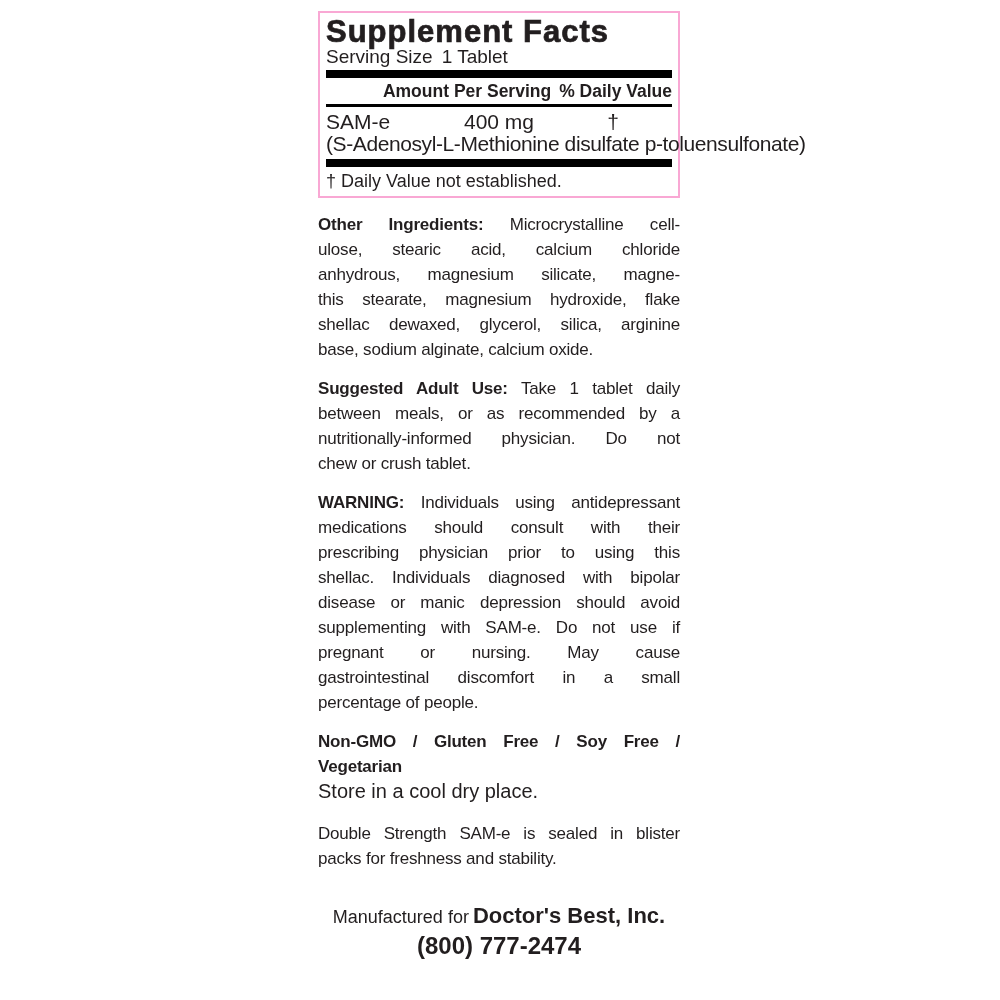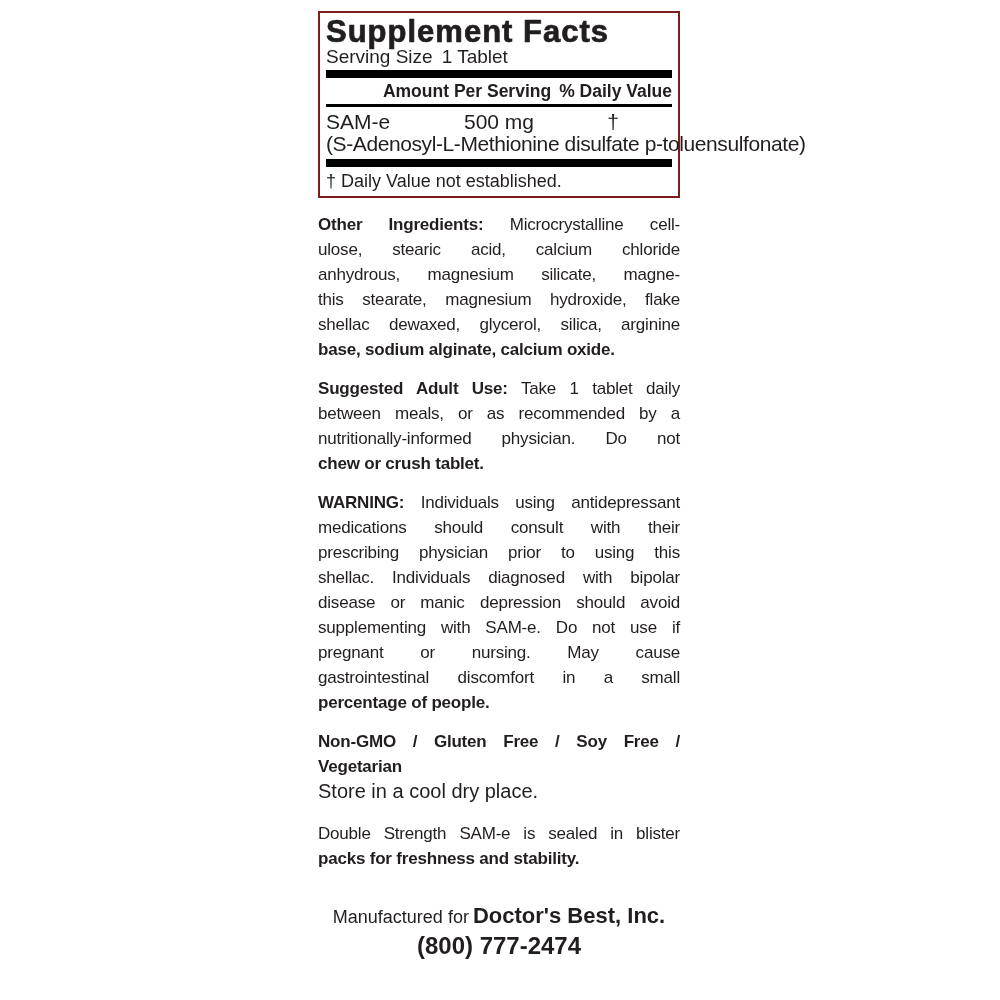--- a/index.html
+++ b/index.html
@@ -17,21 +17,21 @@
   }
   .column {
     position: absolute;
     left: 318px;
     top: 11px;
     width: 362px;
   }
 
   
   .facts-box {
-    border: 2px solid #7f1d1d;
+    border: 2px solid #f9a8d4;
     padding: 4px 6px 5px 6px;
     margin-bottom: 14px;
     box-sizing: border-box;
   }
   .facts-title {
     font-weight: bold;
     font-size: 31px;
     line-height: 30px;
     letter-spacing: 1px;
     -webkit-text-stroke: 0.7px #221e1f;
@@ -69,21 +69,21 @@
   .footnote { font-size: 18px; line-height: 20px; padding-top: 2px; white-space: nowrap; }
 
   
   .body-sec {
     font-size: 17px;
     line-height: 25px;
     letter-spacing: -0.2px;
     margin-bottom: 14px;
   }
   .jline { text-align: justify; text-align-last: justify; }
-  .jline.last { text-align-last: left; font-weight: bold; }
+  .jline.last { text-align-last: left; }
   .body-sec b { font-weight: bold; }
   .badges { font-weight: bold; margin-bottom: 0; }
   .storage { font-size: 20px; line-height: 25px; margin-bottom: 17px; }
   .blister { margin-bottom: 31px; }
 
   
   .footer { text-align: center; }
   .f-line1 { font-size: 18px; line-height: 27px; white-space: nowrap; }
   .f-line1 .company { font-size: 22px; font-weight: bold; margin-left: 4px; margin-top: 27px; }
   .f-line2 { font-size: 22px; line-height: 27px; white-space: pre; }
@@ -100,21 +100,21 @@
       <div class="serv">
         <span>Serving Size</span><span class="val">1 Tablet</span>
       </div>
       <div class="bar"></div>
       <div class="cols">
         <span>Amount Per Serving</span><span class="dv-h">% Daily Value</span>
       </div>
       <div class="thinrule"></div>
       <div class="main-row">
         <span>SAM-e</span>
-        <span class="amount">500 mg</span>
+        <span class="amount">400 mg</span>
         <span class="dv">†</span>
       </div>
       <div class="sub-row">(S-Adenosyl-L-Methionine disulfate p-toluensulfonate)</div>
       <div class="bar"></div>
       <div class="footnote">† Daily Value not established.</div>
     </div>
 
     <div class="body-sec">
         <div class="jline"><b>Other Ingredients:</b> Microcrystalline cell-</div>
         <div class="jline">ulose, stearic acid, calcium chloride</div>

